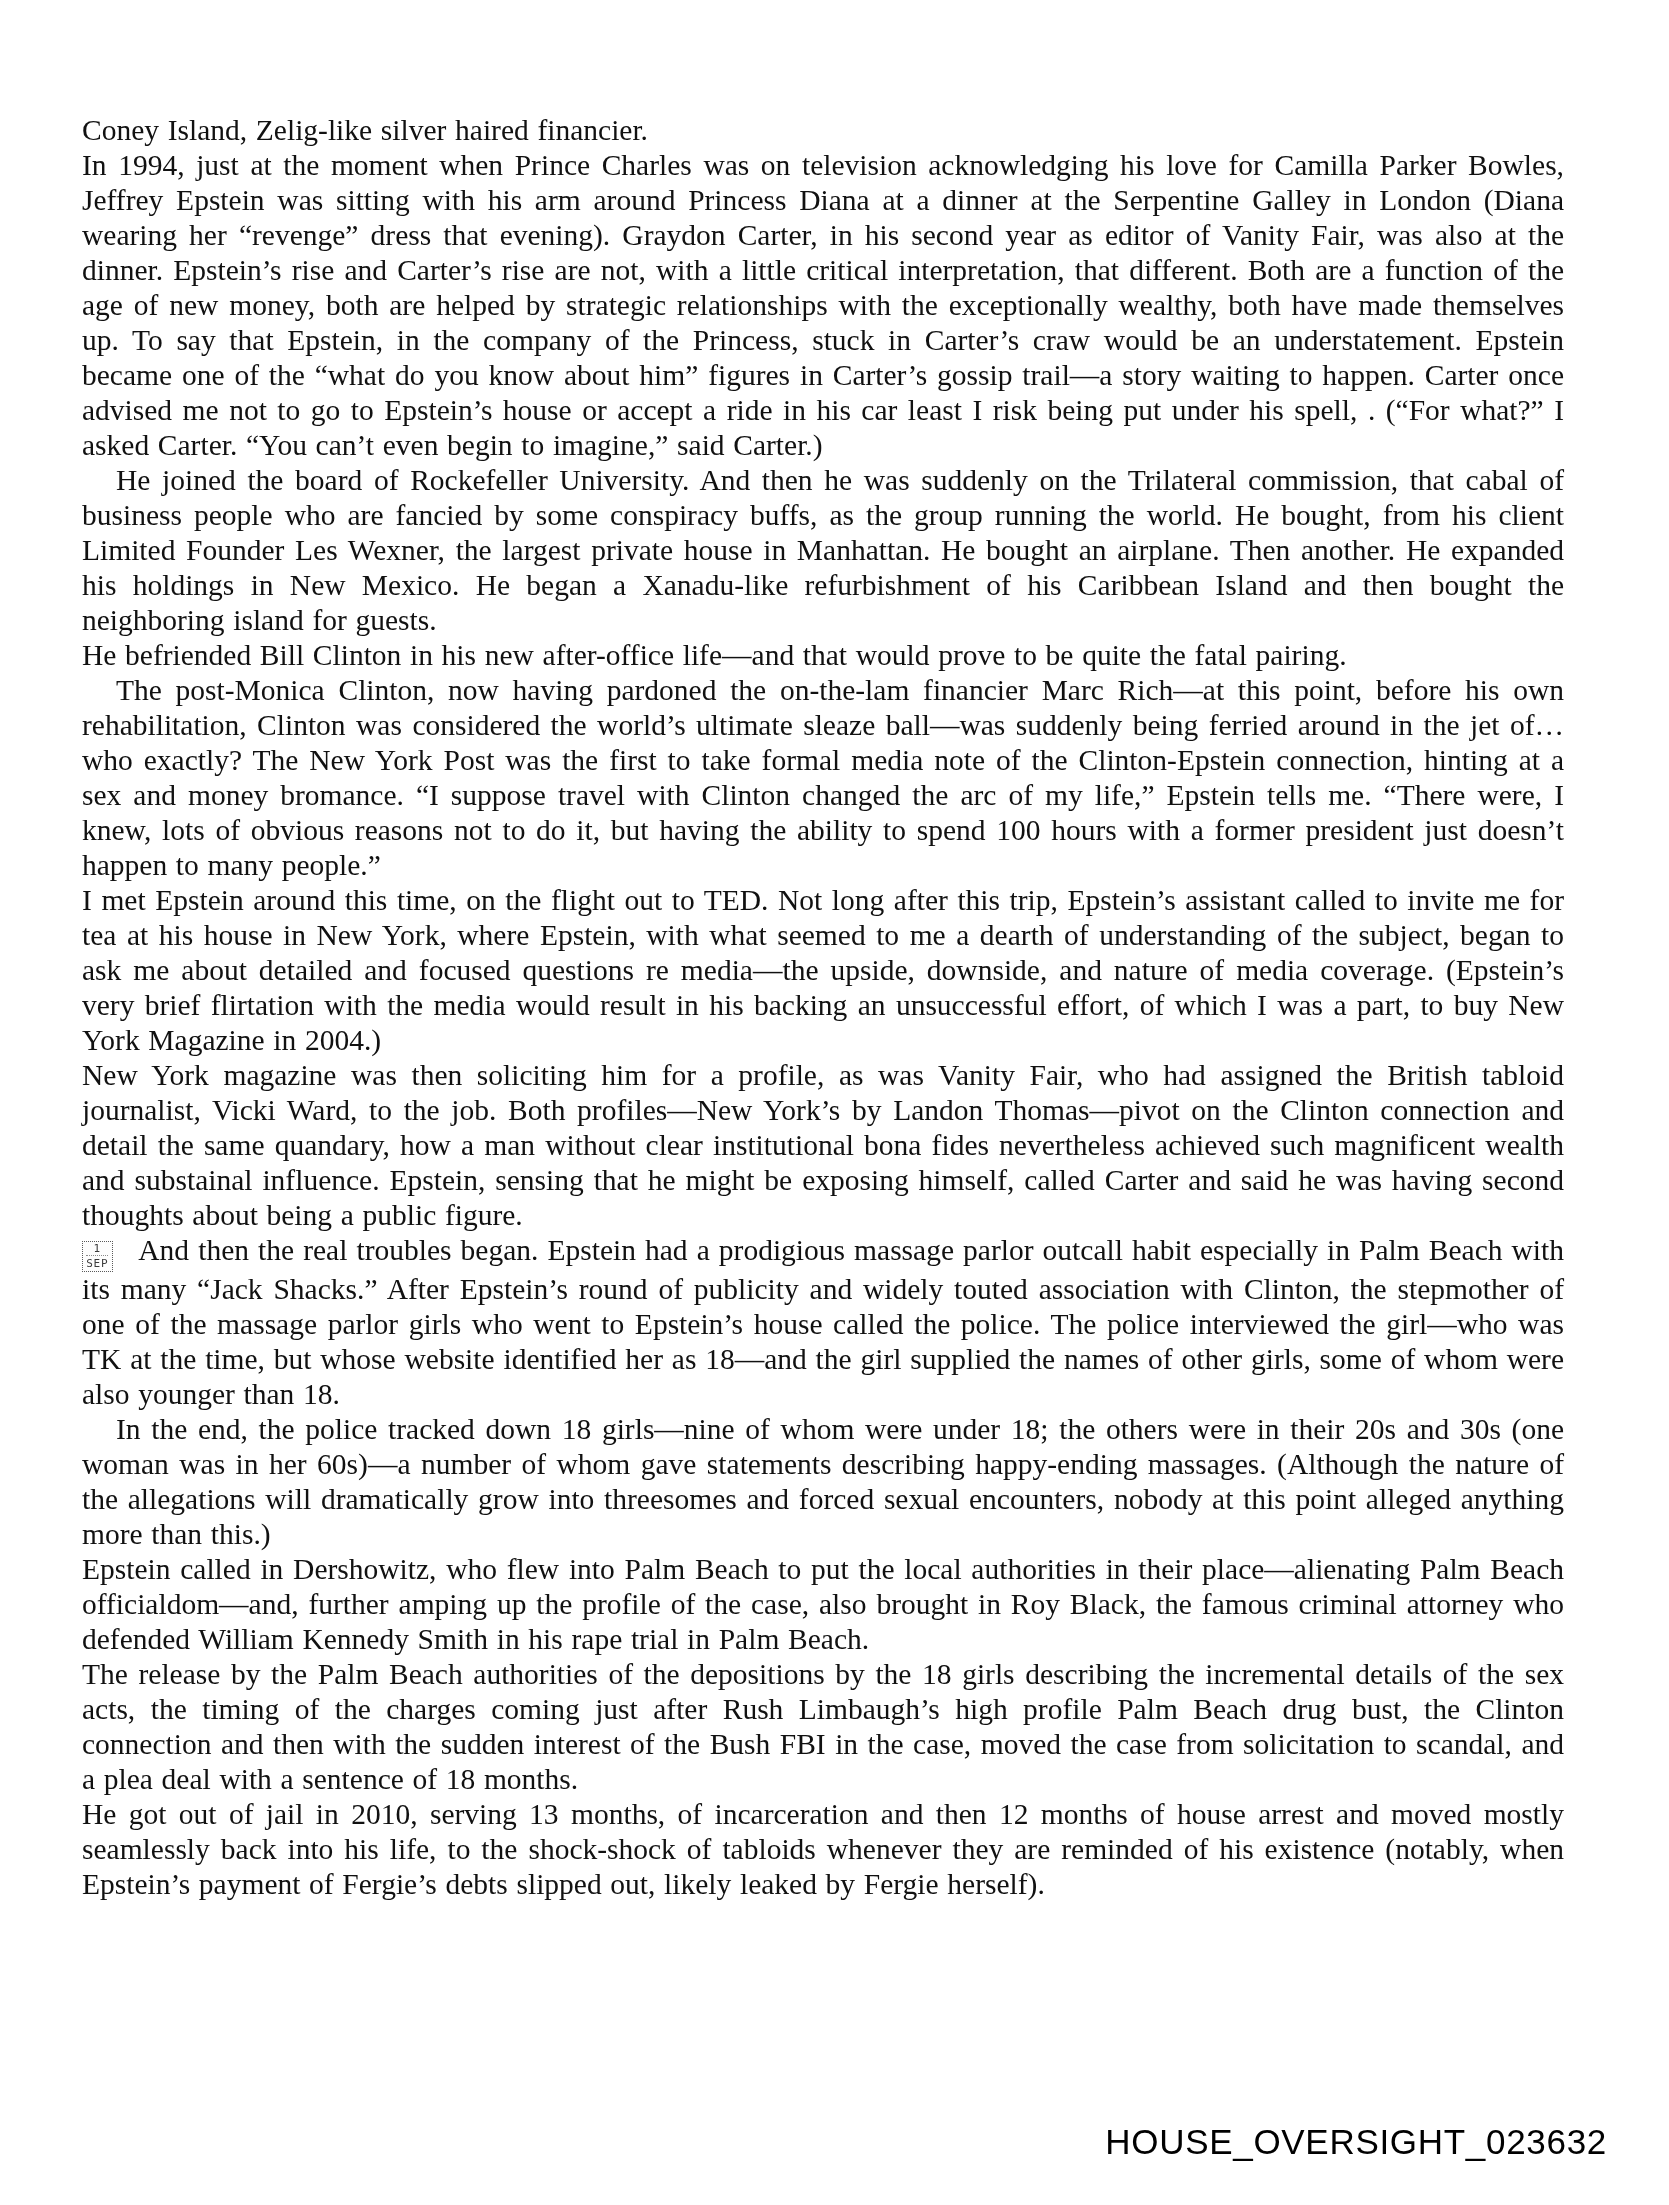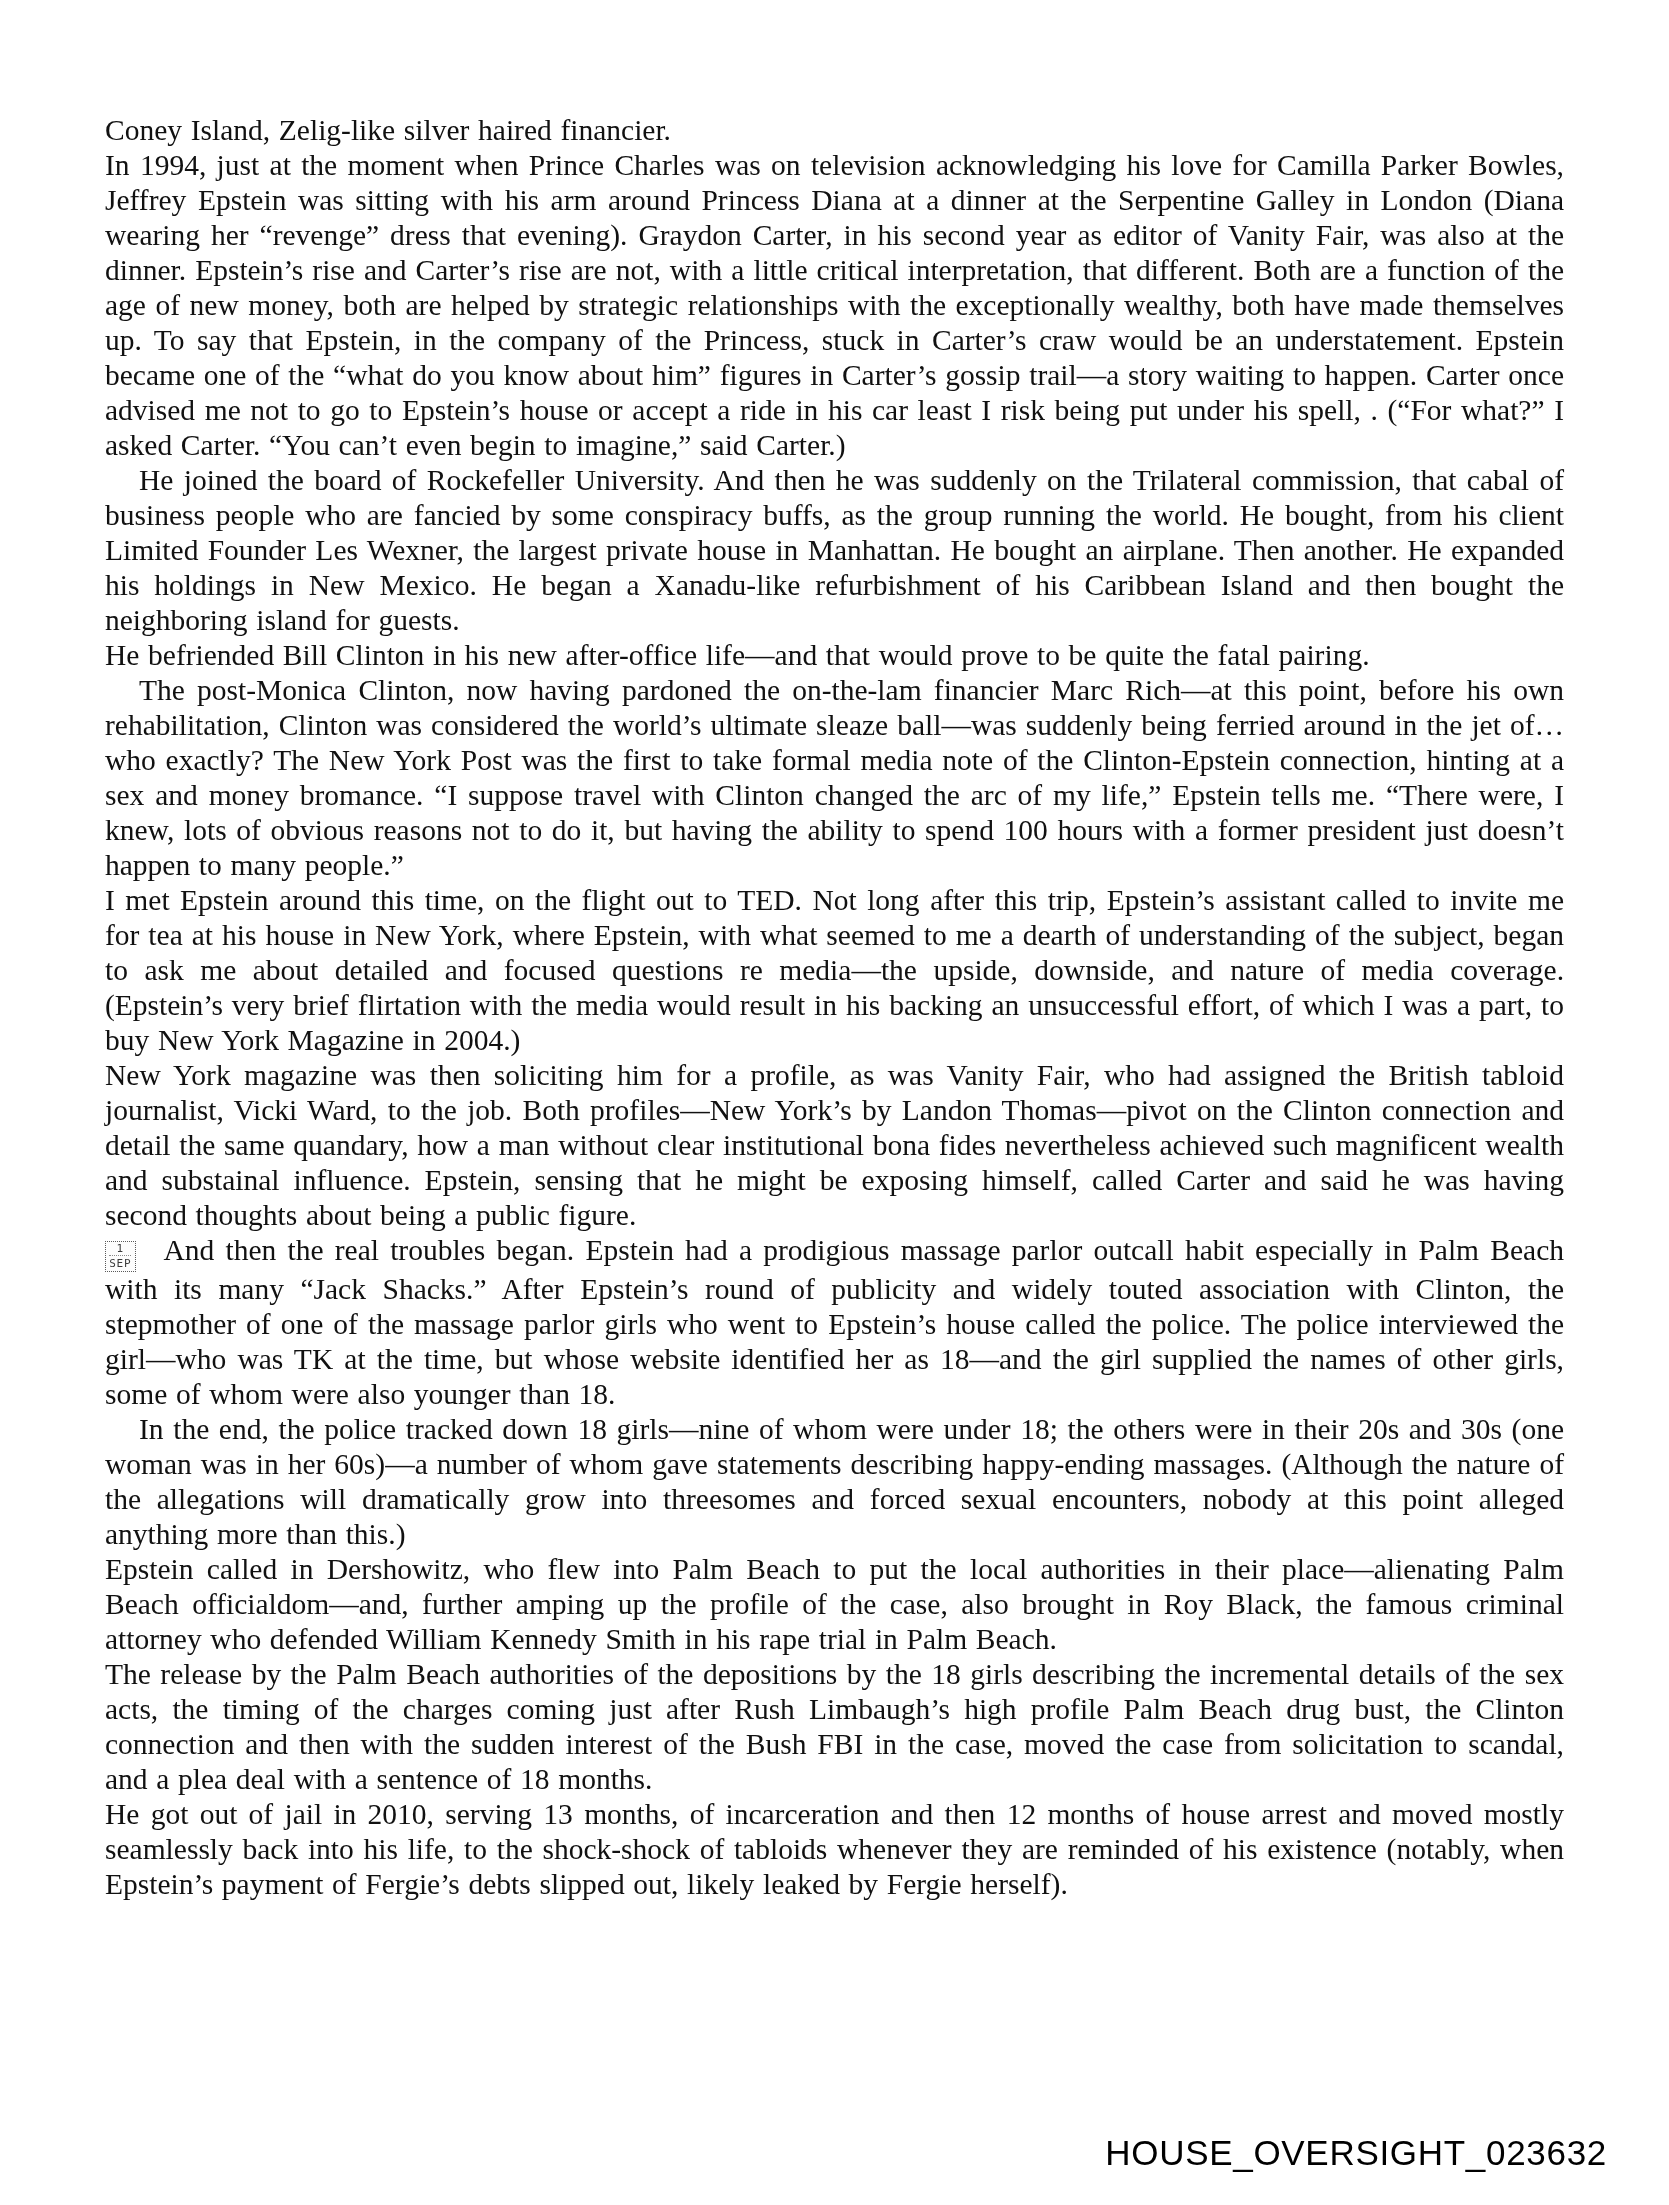--- a/index.html
+++ b/index.html
@@ -12,21 +12,21 @@
     height: 2205px;
     position: relative;
     font-family: "Liberation Serif", "DejaVu Serif", serif;
     color: #111111;
     overflow: hidden;
   }
   .page {
     position: absolute;
     inset: 0;
     box-sizing: border-box;
-    padding: 113px 105px 0 105px;
+    padding: 113px 105px 0 82px;
     background: #ffffff;
   }
   .para {
     margin: 0;
     font-size: 29.5px;
     line-height: 35px;
     text-align: justify;
     word-spacing: 1.3px;
   }
   .para.indent {
@@ -51,21 +51,21 @@
     text-align: center;
   }
   .sep-marker .row.top {
     border-bottom: 0.7px dotted #8a8a8a;
     padding-bottom: 1.3px;
     margin-bottom: 1.3px;
   }
   .bates {
     position: absolute;
     right: 62px;
-    bottom: 32px;
+    bottom: 43px;
     font-family: "Liberation Sans", "DejaVu Sans", sans-serif;
     font-size: 35px;
     color: #000000;
     letter-spacing: 0.7px;
   }
 </style>
 </head>
 <body>
 
 <div class="page">

